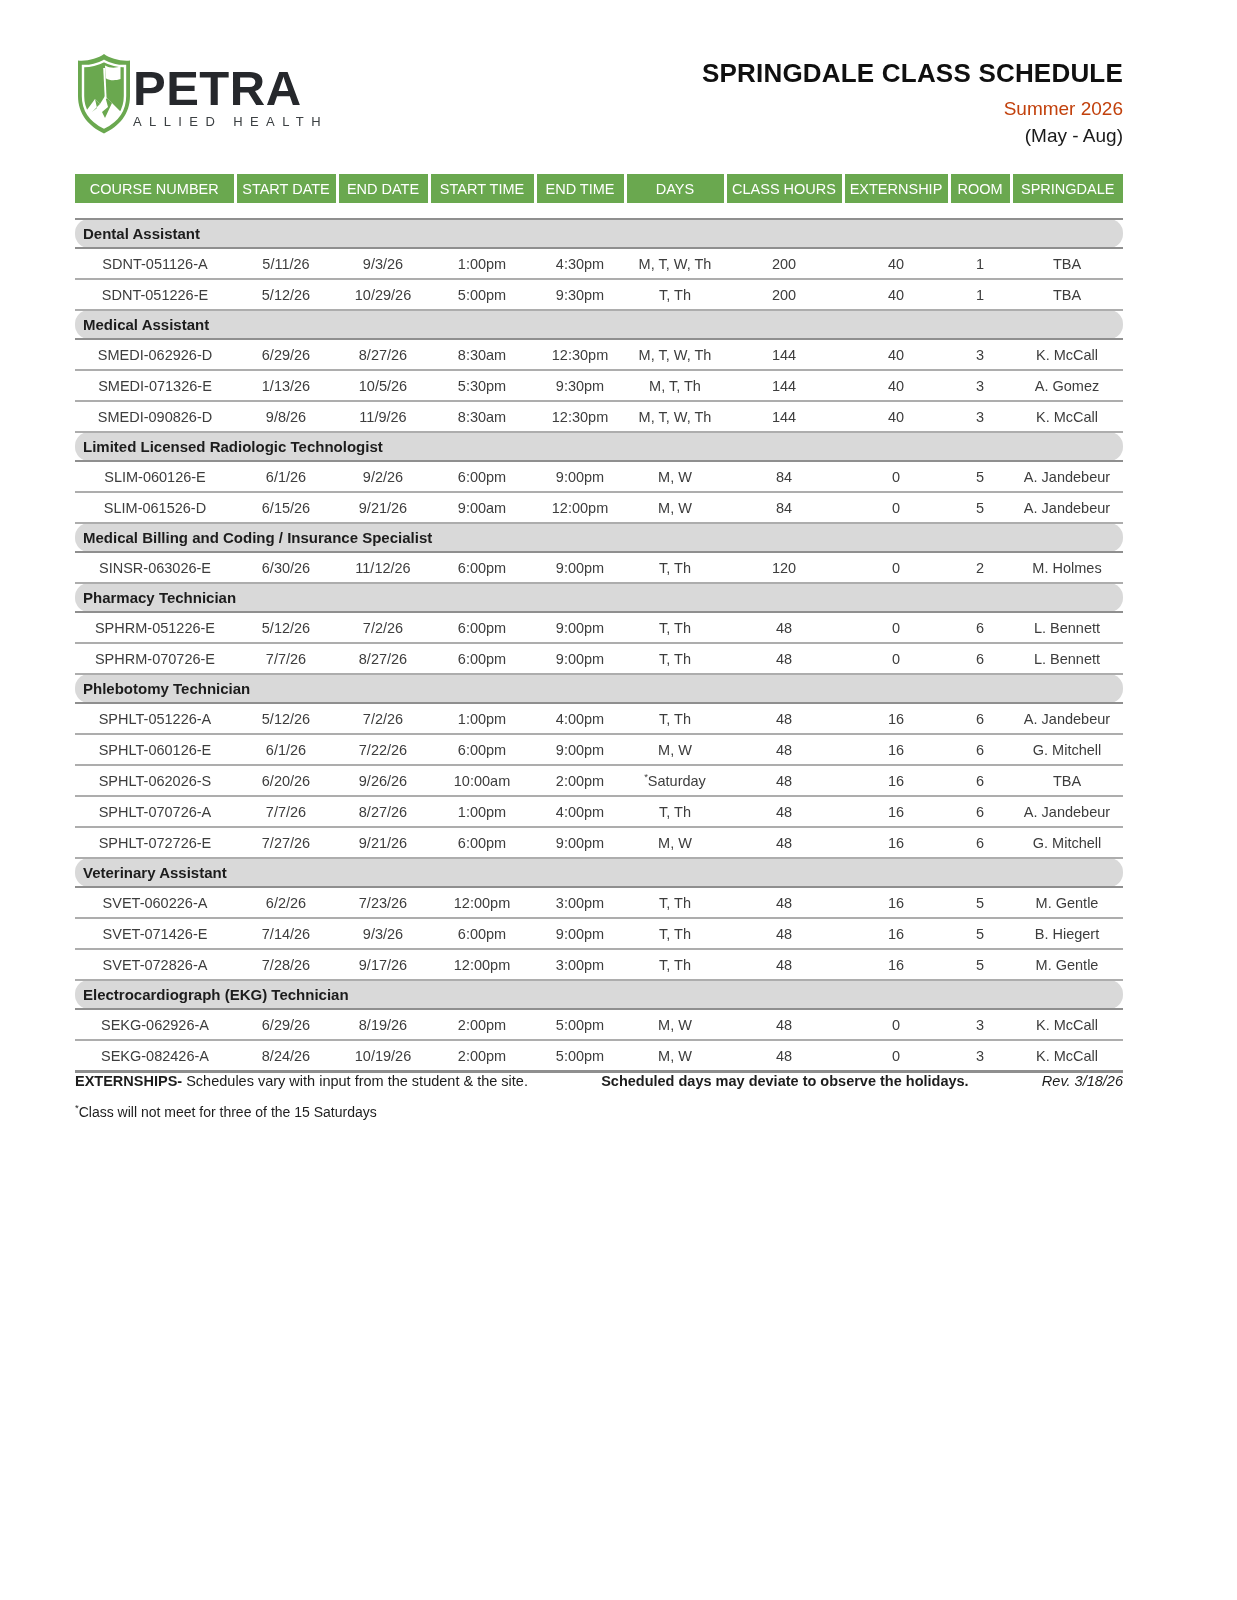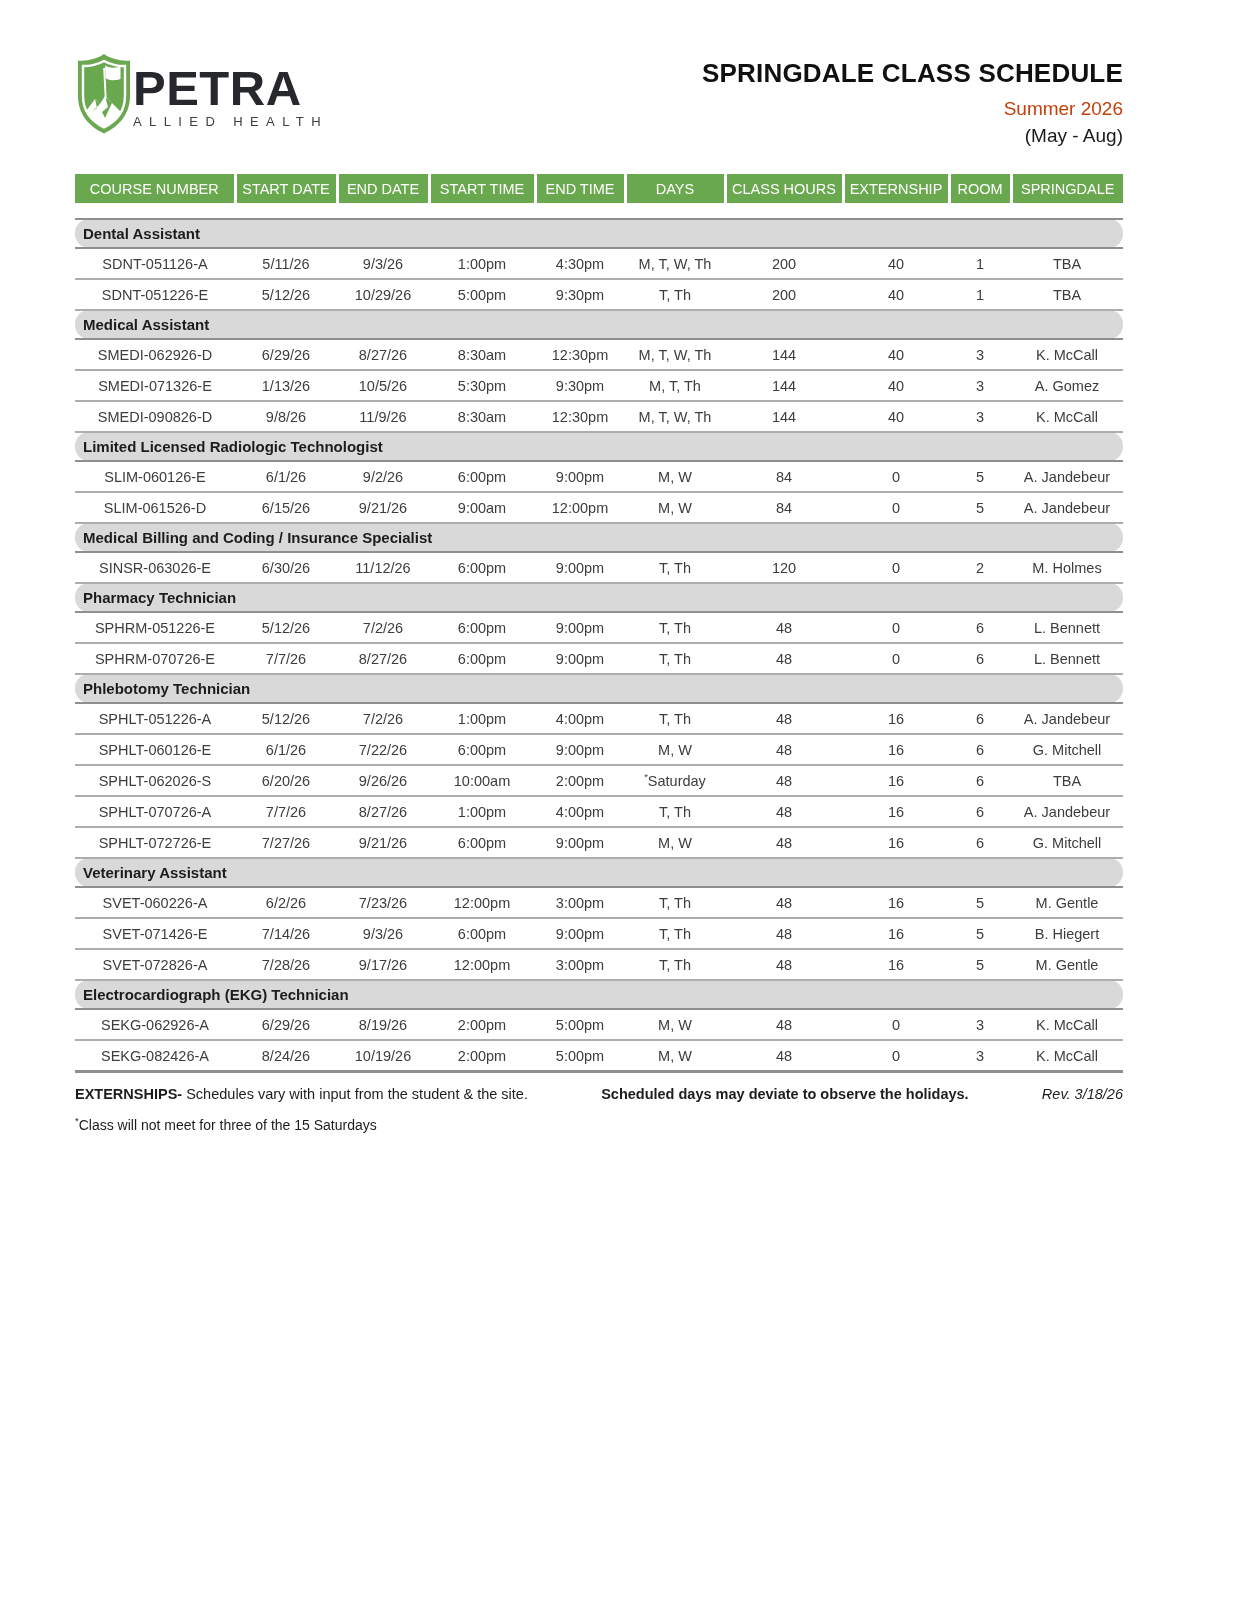--- a/index.html
+++ b/index.html
@@ -38,21 +38,21 @@
     border-top:2px solid #8f8f8f;border-bottom:2px solid #8f8f8f;border-radius:14px;
   }
   tr.data td{
     text-align:center;font-size:14.5px;color:#3d3d3d;height:29px;padding:0;
     border-bottom:2px solid #adadad;background:#fff;white-space:nowrap;
   }
   tr.data.last td{border-bottom:3px solid #8f8f8f;}
   td sup,.foot-note sup{font-size:9.5px;vertical-align:super;line-height:0;}
 
   
-  .footer{width:1048px;display:flex;justify-content:space-between;align-items:baseline;margin-top:13px;font-size:14.5px;color:#1d1d1d;}
+  .footer{width:1048px;display:flex;justify-content:space-between;align-items:baseline;font-size:14.5px;color:#1d1d1d;}
   .footer .bold{font-weight:bold;}
   .footer .rev{font-style:italic;}
   .foot-note{margin-top:15px;font-size:14px;color:#1d1d1d;}
 </style>
 </head>
 <body>
 
 <div class="page">
 
   <div class="top">

